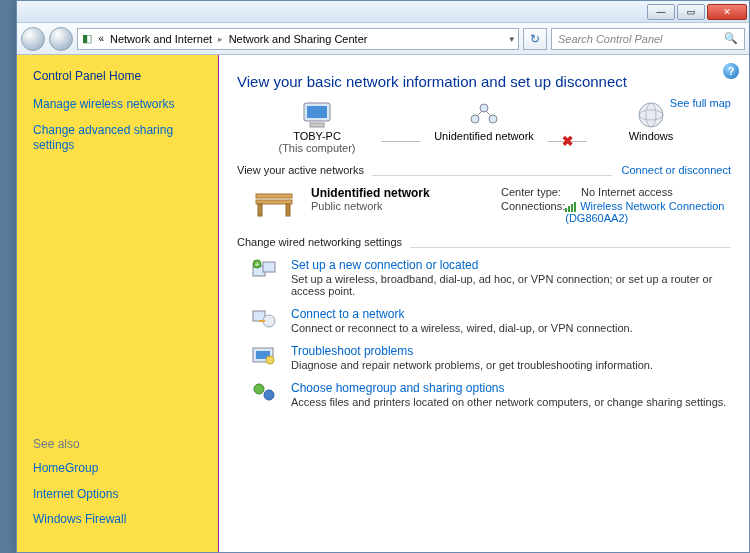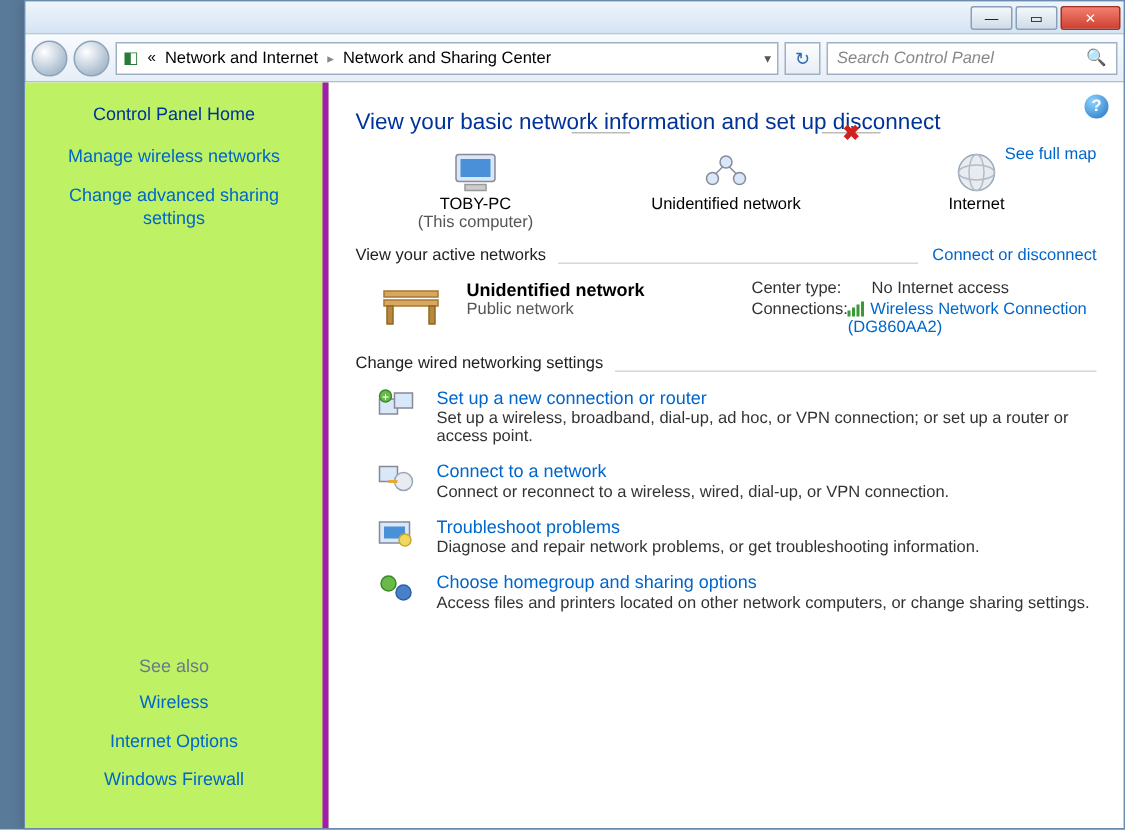--- a/index.html
+++ b/index.html
@@ -89,27 +89,26 @@
     justify-content: space-between;
   }
   .content {
     display: flex;
     position: absolute;
     top: 54px; left: 0; right: 0; bottom: 0;
     background: #fff;
   }
   .sidebar {
     width: 202px;
-    background: #bef264;
-    border-right: 4px solid #a21caf;
+    background: #fde047;
+    border-right: 1px solid #a21caf;
     padding: 14px 16px;
     display: flex;
     flex-direction: column;
     font-size: 12px;
-    text-align: center;
   }
   .sidebar .home { color: #003399; margin-bottom: 14px; }
   .sidebar .link { color: #0066cc; margin-bottom: 10px; cursor: pointer; line-height: 1.3; }
   .sidebar .spacer { flex: 1; }
   .sidebar .seealso { color: #6a7a8a; margin-bottom: 10px; }
   .main {
     flex: 1;
     padding: 12px 18px 12px 18px;
     position: relative;
     overflow: hidden;
@@ -119,21 +118,21 @@
     width: 16px; height: 16px; border-radius: 50%;
     background: radial-gradient(circle at 35% 30%, #8fd4ff, #2070c0);
     color: #fff; font-size: 11px; font-weight: bold;
     display:flex; align-items:center; justify-content:center;
   }
   .page-title { color: #003399; font-size: 15px; margin: 6px 0 10px 0; }
   .map-row {
     display: flex; align-items:center; justify-content: space-between;
     margin: 6px 0 2px 0;
   }
-  .map-nodes { display:flex; align-items:flex-start; flex:1; padding:0 20px;}
+  .map-nodes { display:flex; align-items:flex-end; flex:1; padding:0 20px;}
   .node { display:flex; flex-direction:column; align-items:center; width:120px; font-size:11px; text-align:center;}
   .node .icon { width:36px; height:30px; display:flex;align-items:center;justify-content:center; }
   .conn-line { flex:1; height:0; border-top:1px solid #bbb; position:relative; margin: 0 4px; top:-12px;}
   .conn-line.red::after {
     content:"✖"; color:#d02020; position:absolute; left:50%; top:-9px; transform:translateX(-50%); font-size:14px; font-weight:bold;
   }
   .full-map { color:#0066cc; font-size:11px; cursor:pointer; position:absolute; right:18px; top:42px;}
   .section-hdr {
     display:flex; align-items:flex-end; margin-top:10px; font-size:11px; color:#222;
   }
@@ -194,21 +193,21 @@
   </div>
 
   <div class="content">
 
     <div class="sidebar">
       <div class="home">Control Panel Home</div>
       <div class="link">Manage wireless networks</div>
       <div class="link">Change advanced sharing settings</div>
       <div class="spacer"></div>
       <div class="seealso">See also</div>
-      <div class="link">Wireless</div>
+      <div class="link">HomeGroup</div>
       <div class="link">Internet Options</div>
       <div class="link">Windows Firewall</div>
     </div>
 
     <div class="main">
       <div class="help-icon">?</div>
       <div class="page-title">View your basic network information and set up disconnect</div>
       <div class="full-map">See full map</div>
 
       <div class="map-row">
@@ -240,21 +239,21 @@
           </div>
           <div class="conn-line red"></div>
           <div class="node">
             <div class="icon">
               <svg width="30" height="30" viewBox="0 0 30 30">
                   <circle cx="15" cy="15" r="12" fill="#e8ecf0" stroke="#98a8b8"></circle>
                   <ellipse cx="15" cy="15" rx="12" ry="5" fill="none" stroke="#b0bcc8"></ellipse>
                   <ellipse cx="15" cy="15" rx="5" ry="12" fill="none" stroke="#b0bcc8"></ellipse>
                 </svg>
             </div>
-            <div>Internet</div>
+            <div>Windows</div>
             <div>&nbsp;</div>
           </div>
         </div>
       </div>
 
       <div class="section-hdr">
         <span>View your active networks</span>
         <div class="hline"></div>
         <span class="rightlink">Connect or disconnect</span>
       </div>
@@ -300,21 +299,21 @@
         <div class="setting-item">
           <div class="setting-icon">
             <svg width="26" height="22">
                 <rect x="2" y="8" width="12" height="10" fill="#d8e8f8" stroke="#889"></rect>
                 <rect x="12" y="4" width="12" height="10" fill="#d8e8f8" stroke="#889"></rect>
                 <circle cx="6" cy="6" r="4" fill="#6aba4a" stroke="#3a8a2a"></circle>
                 <text x="6" y="9" font-size="8" fill="#fff" text-anchor="middle">+</text>
               </svg>
           </div>
           <div class="setting-text">
-            <div class="t">Set up a new connection or router</div>
+            <div class="t">Set up a new connection or located</div>
             <div class="d">Set up a wireless, broadband, dial-up, ad hoc, or VPN connection; or set up a router or access point.</div>
           </div>
         </div>
         <div class="setting-item">
           <div class="setting-icon">
             <svg width="26" height="22">
                 <rect x="2" y="4" width="12" height="10" fill="#d8e8f8" stroke="#889"></rect>
                 <circle cx="18" cy="14" r="6" fill="#e8ecf0" stroke="#98a8b8"></circle>
                 <path d="M8 14 L14 14" stroke="#e8a838" stroke-width="2"></path>
               </svg>

